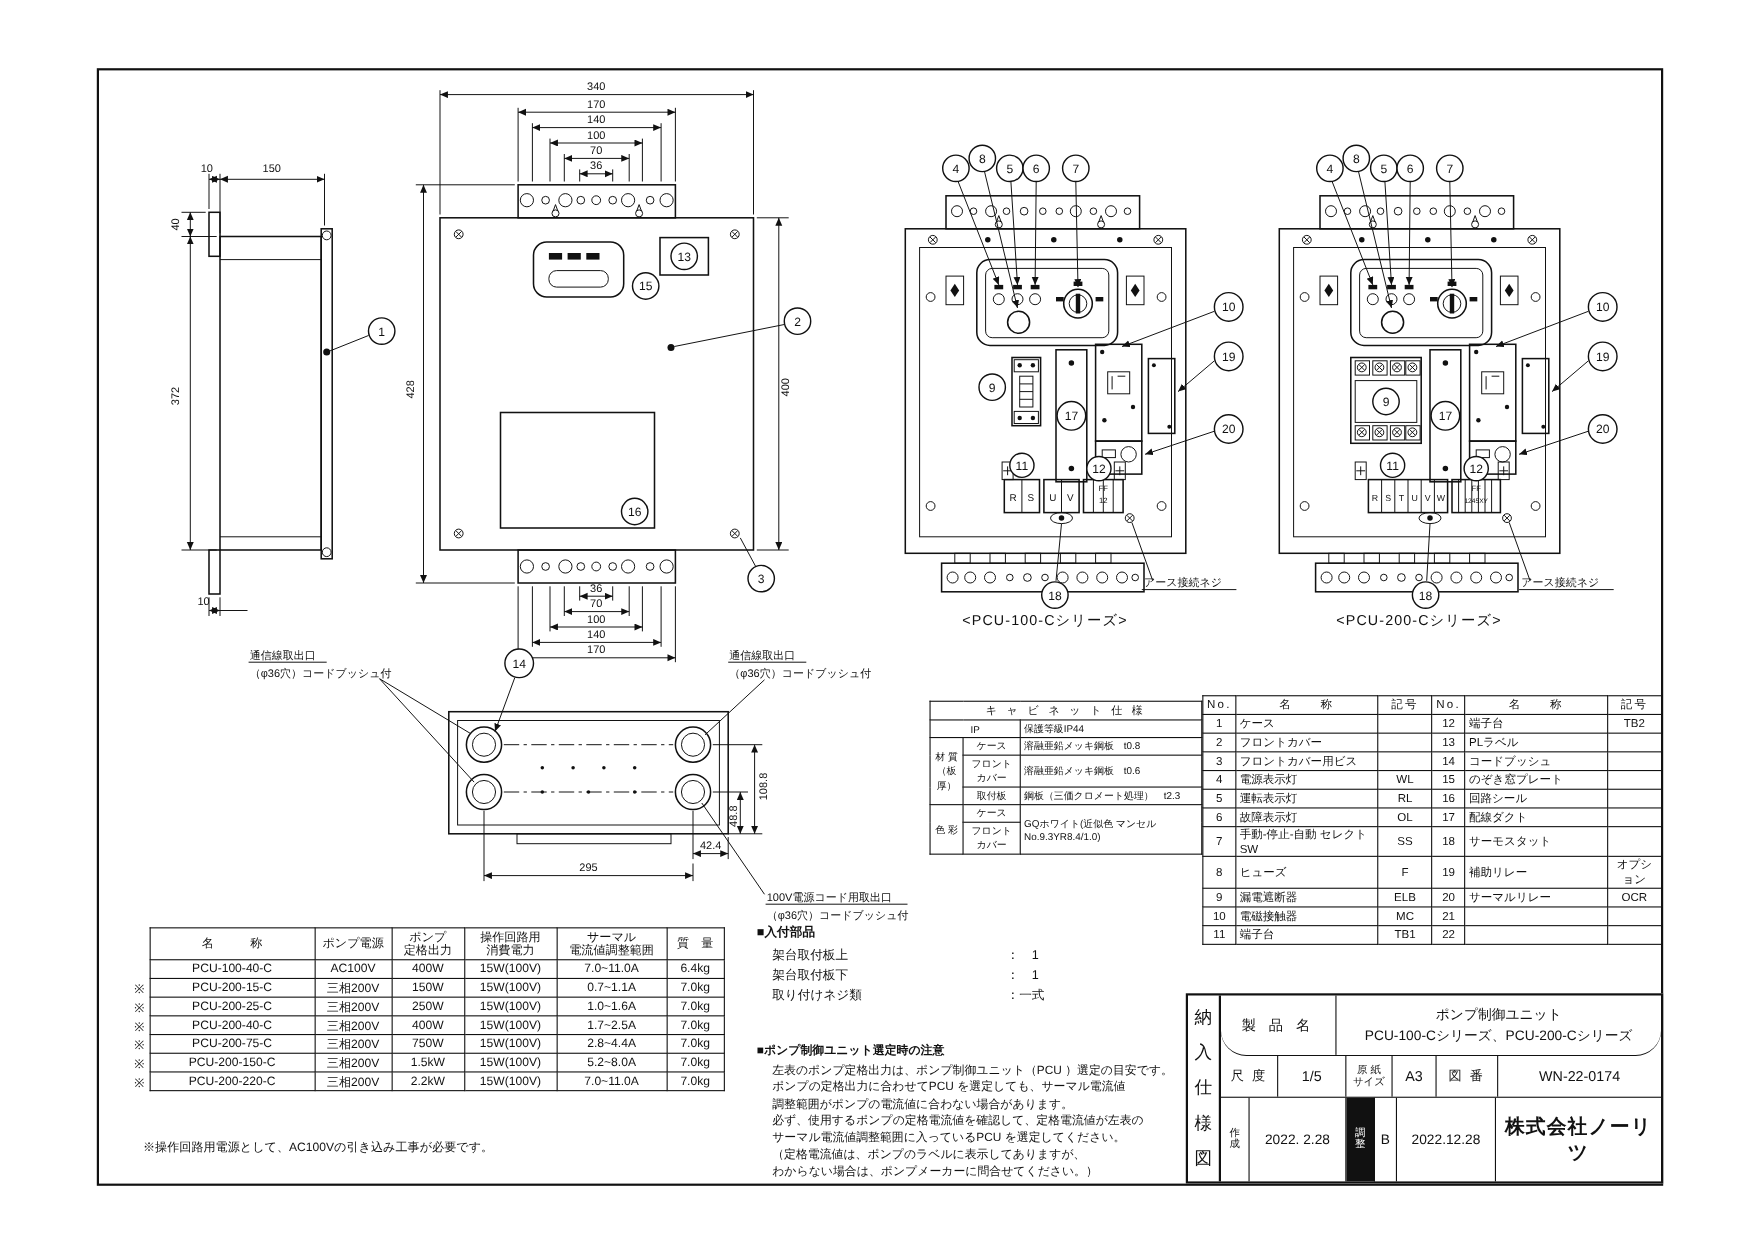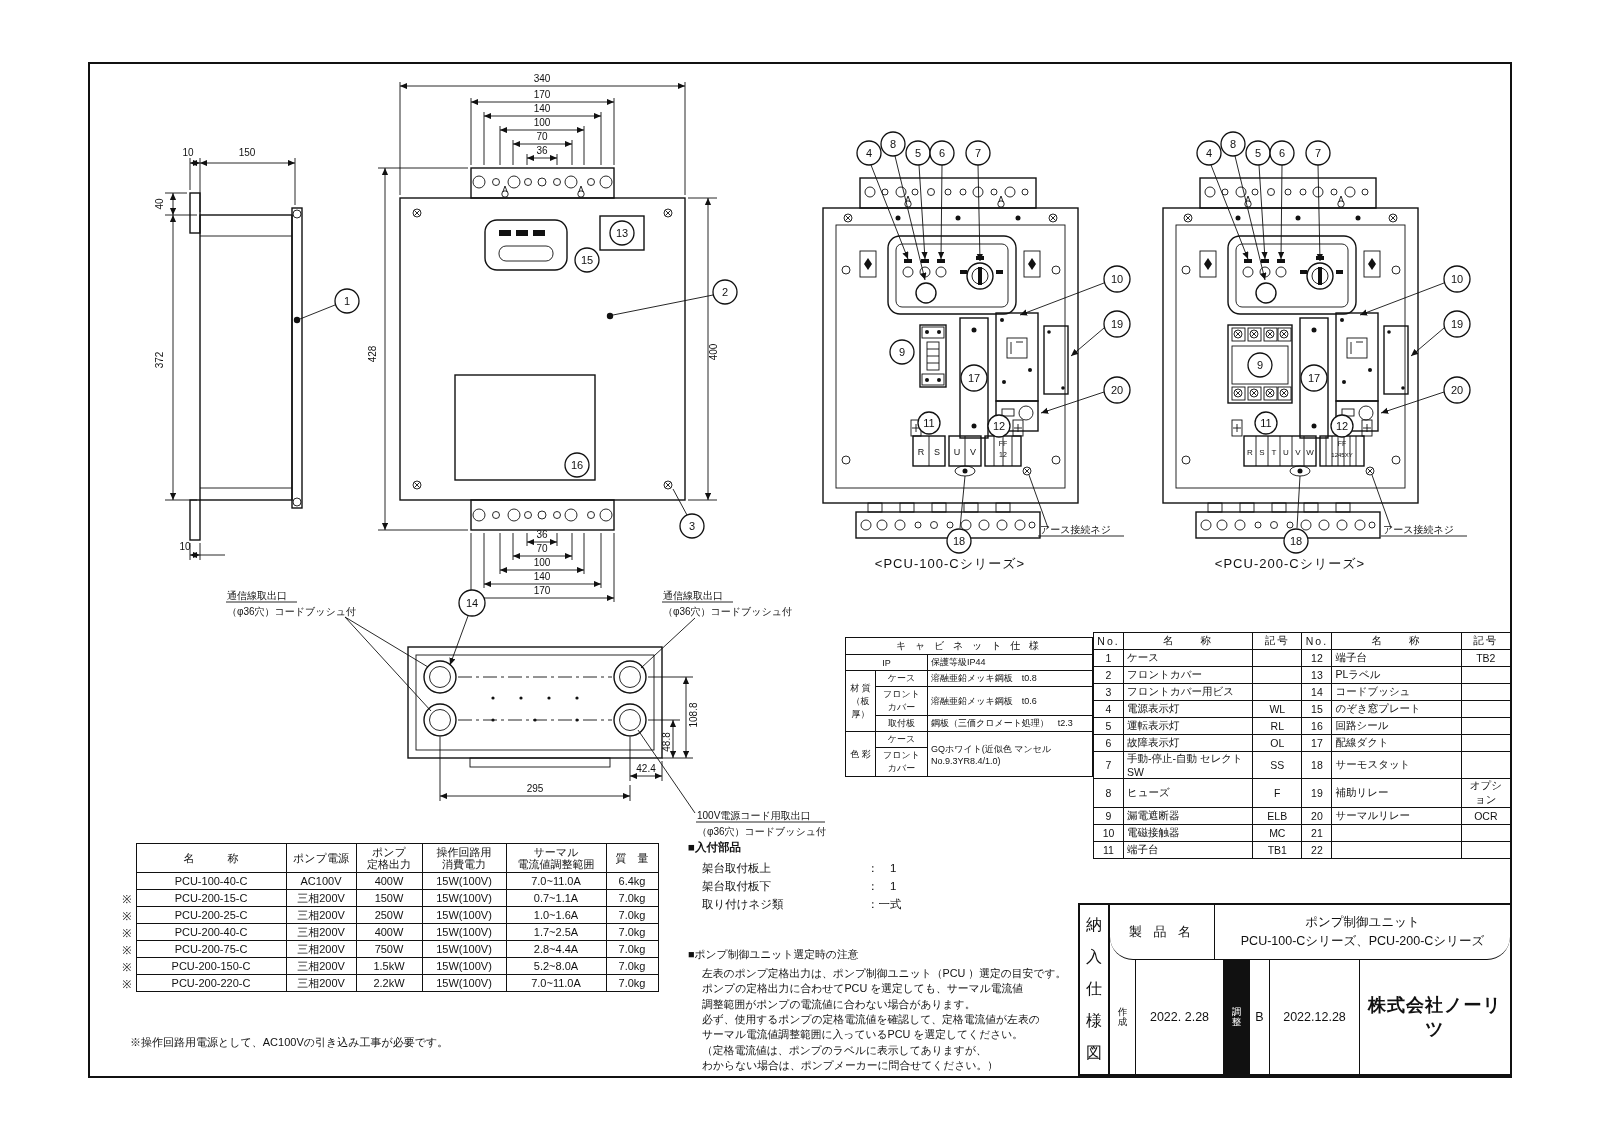--- a/index.html
+++ b/index.html
@@ -42,24 +42,24 @@
   #models th { white-space:pre-line; line-height:1.1; padding:2px 4px; }
   #models .mark { border:0; width:18px; background:transparent; padding:0 2px; }
   #models .nm { width:150px; }
   #models .pw { width:70px; } #models .op { width:66px; }
   #models .cc { width:84px; } #models .th { width:100px; } #models .wt { width:52px; }
   #model-footnote { position:absolute; left:130px; top:1035px; font-size:11px; }
 
   
   #included { position:absolute; left:688px; top:840px; width:400px; font-size:11.5px; }
   #included .hd { font-weight:bold; margin-bottom:6px; }
-  #included .row { display:flex; margin:3px 0 3px 14px; }
+  #included .row { display:flex; margin:3px 0 3px 14px;gap:48px; }
   #included .row .n { width:165px; }
   #notes { position:absolute; left:688px; top:948px; width:410px; font-size:10.8px; }
-  #notes .hd { font-weight:normal; margin-bottom:4px; }
+  #notes .hd { font-weight:bold; margin-bottom:4px; }
   #notes .ln2 { margin-left:14px; line-height:1.42; }
 
   
   #tblock { position:absolute; left:1078px; top:903px; width:434px; height:173px; border:2px solid #111; display:flex; background:#fff; }
   #tblock .side { width:30px; border-right:2px solid #111; display:flex; flex-direction:column; justify-content:space-around; align-items:center; font-size:16px; padding:4px 0; }
   #tblock .main { flex:1; display:flex; flex-direction:column; }
   #tblock .r { display:flex; border-bottom:1.5px solid #111; }
   #tblock .r:last-child { border-bottom:0; }
   #tblock .c { border-right:1.5px solid #111; display:flex; align-items:center; justify-content:center; text-align:center; }
   #tblock .c:last-child { border-right:0; }
@@ -972,20 +972,29 @@
     <div class="main">
       <div class="r r1">
         <div class="c lbl" style="width:105px;">製 品 名</div>
         <div class="c pname" style="flex:1;">
           <div>
             <div>ポンプ制御ユニット</div>
             <div>PCU-100-Cシリーズ、PCU-200-Cシリーズ</div>
           </div>
         </div>
       </div>
+      <div class="r r3">
+        <div class="c lbl" style="width:52px; letter-spacing:2px; font-size:12px;">尺 度</div>
+        <div class="c" style="width:62px; font-size:13px;">1/5</div>
+        <div class="c vsmall" style="width:42px;">原 紙
+サイズ</div>
+        <div class="c" style="width:40px; font-size:13px;">A3</div>
+        <div class="c lbl" style="width:56px; letter-spacing:2px; font-size:12px;">図 番</div>
+        <div class="c" style="flex:1; font-size:13px;">WN-22-0174</div>
+      </div>
       <div class="r r4">
         <div class="c vsmall" style="width:26px;">作
 成</div>
         <div class="c" style="width:88px; font-size:12.5px;">2022. 2.28</div>
         <div class="c vsmall" style="width:26px; background:#111; color:#fff;">調
 整</div>
         <div class="c" style="width:20px; font-size:12.5px;">B</div>
         <div class="c" style="width:90px; font-size:12.5px;">2022.12.28</div>
         <div class="c company" style="flex:1;">株式会社ノーリツ</div>
       </div>

